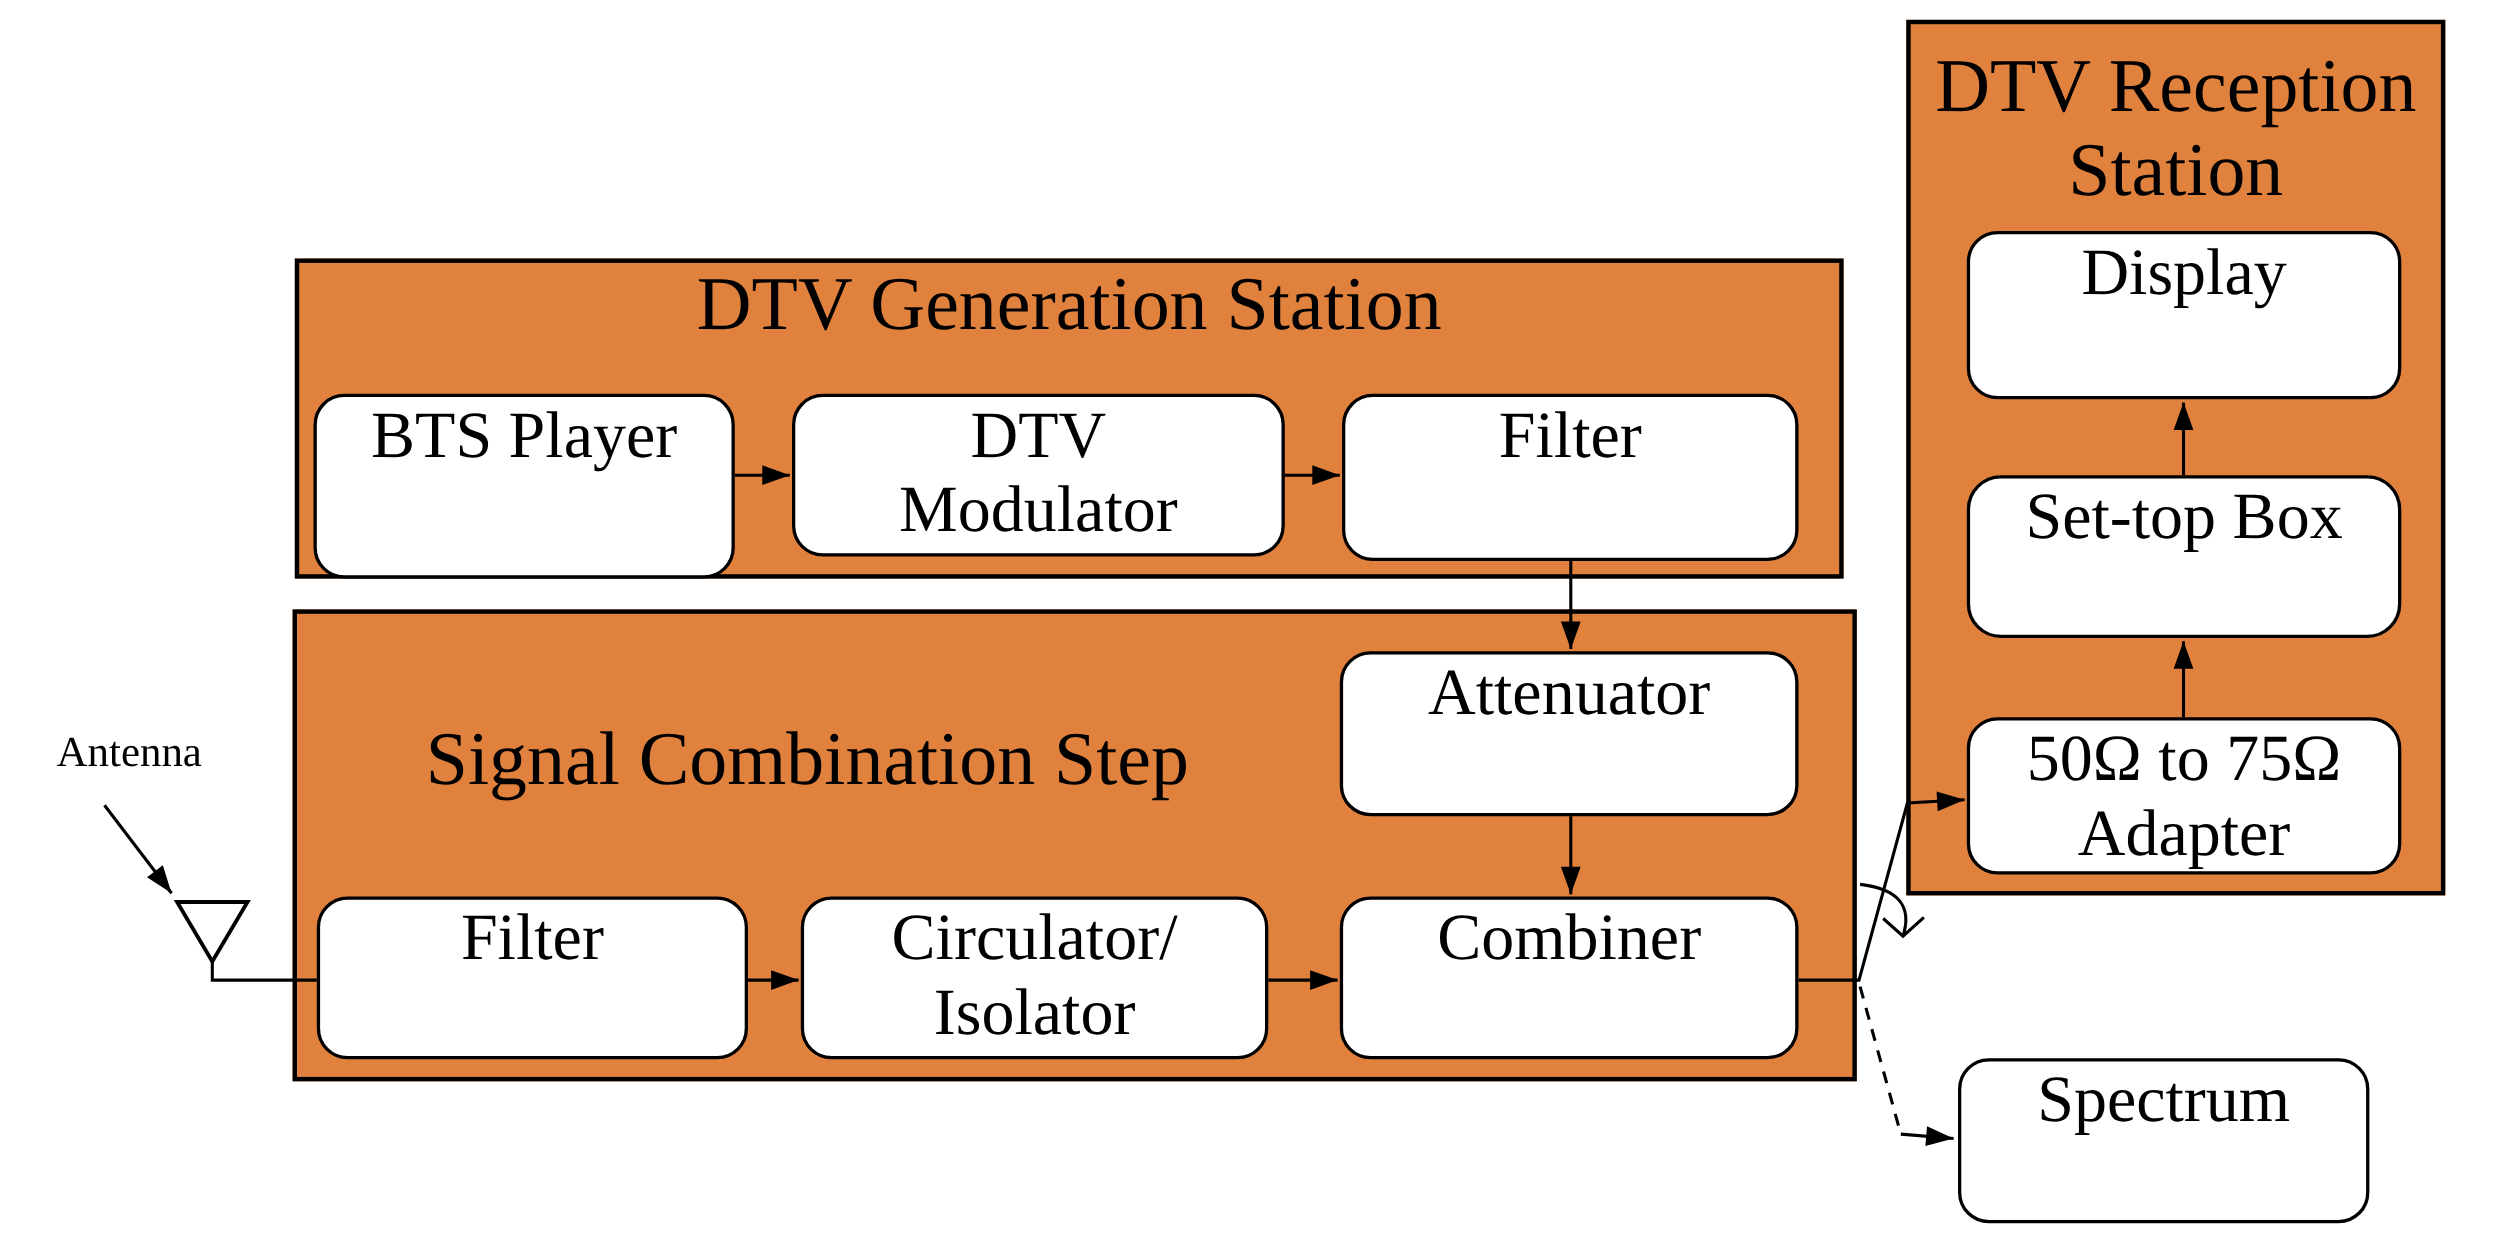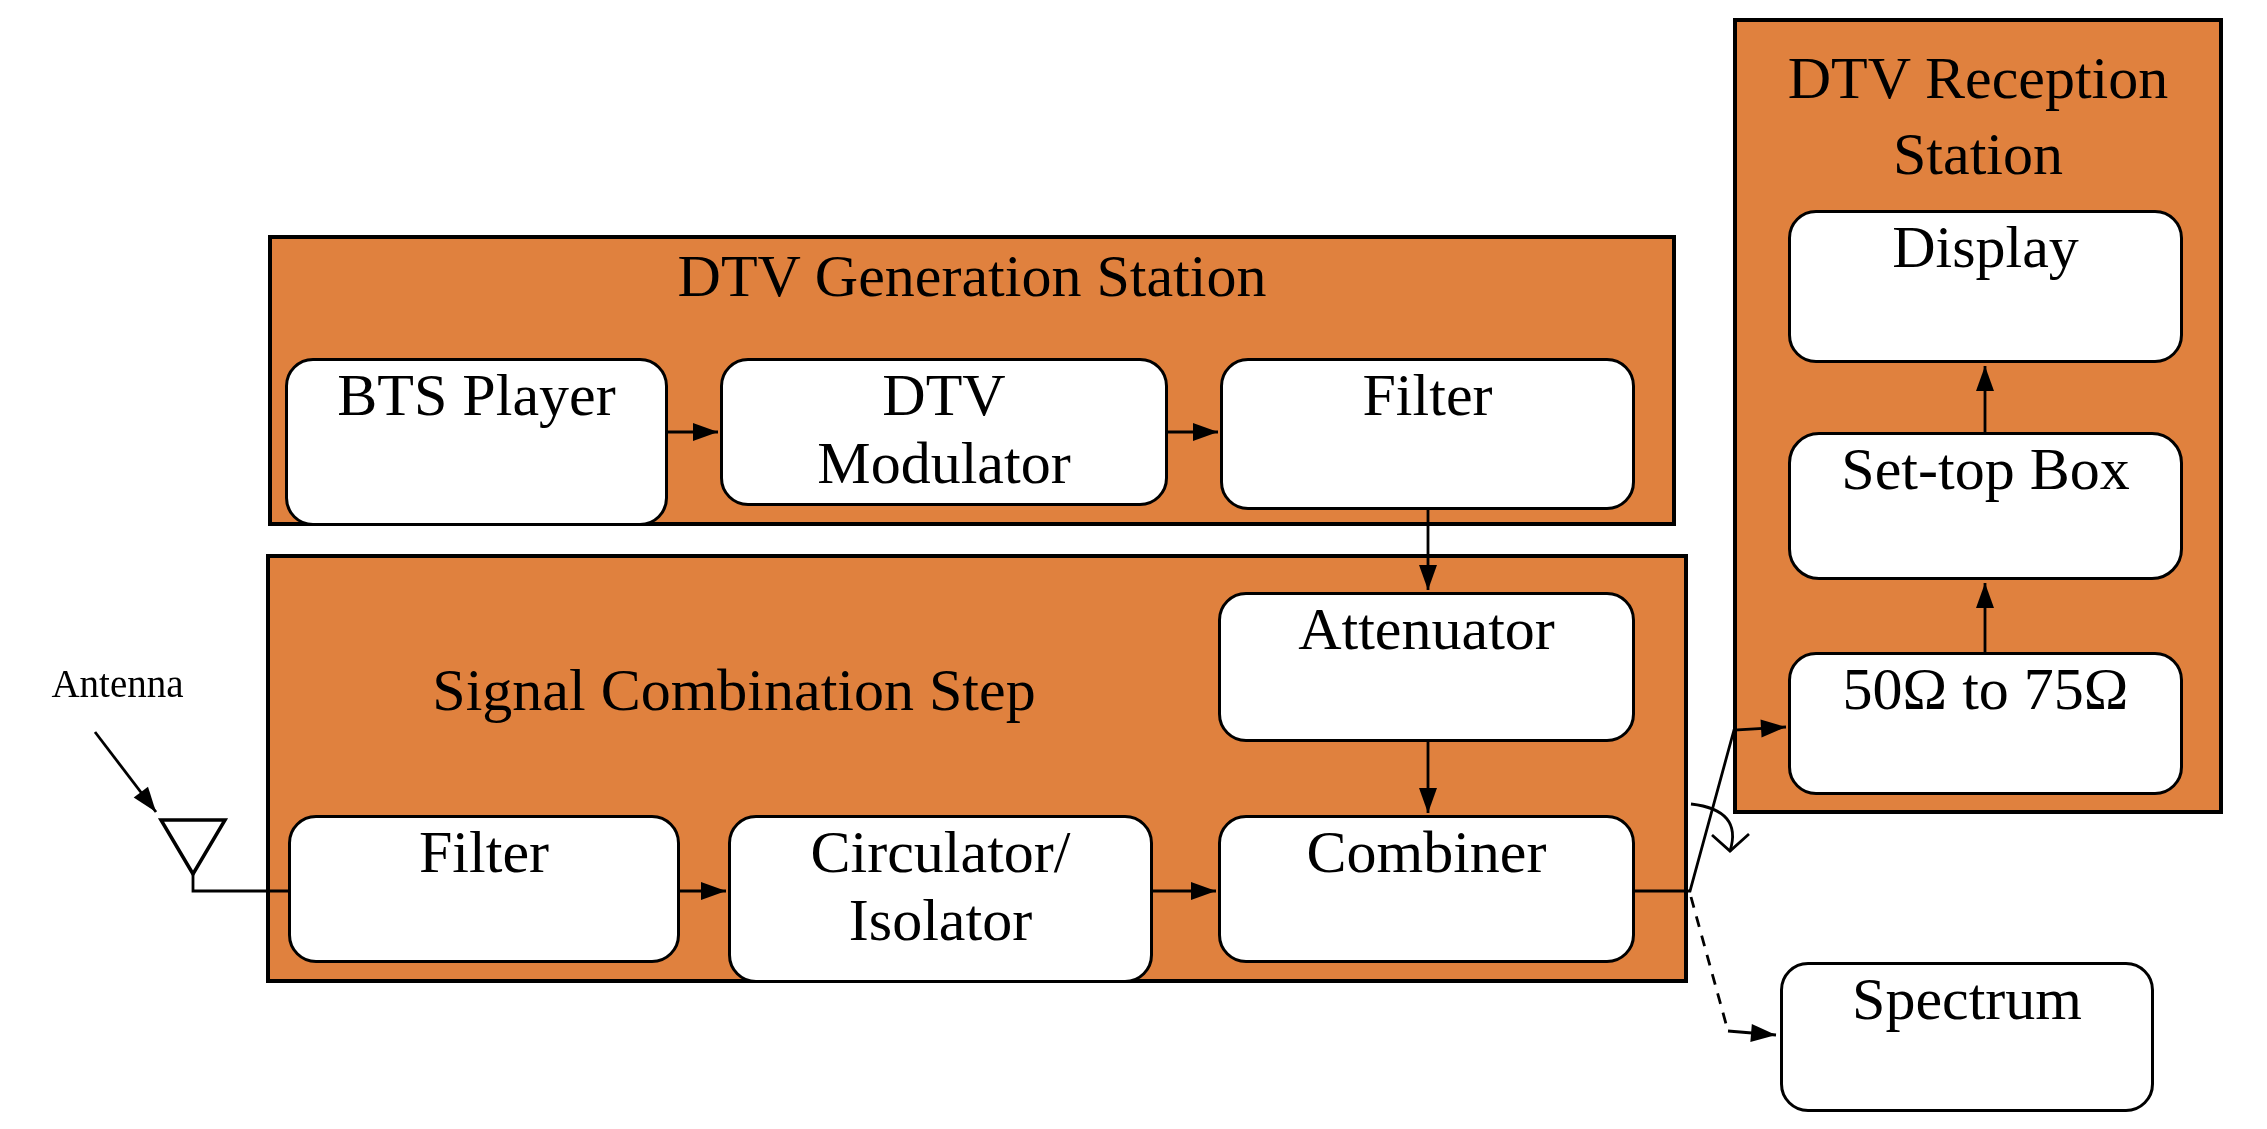--- a/index.html
+++ b/index.html
@@ -8,38 +8,38 @@
     font-family:"Liberation Serif","DejaVu Serif",serif;color:var(--text,#000);
   }
   .station{
     position:absolute;background:var(--station-fill,#E0813E);
     border:4px solid var(--station-border,#000);box-sizing:border-box;
   }
   #st-gen{left:268px;top:235px;width:1408px;height:291px;}
   #st-sig{left:266px;top:554px;width:1422px;height:429px;}
   #st-rec{left:1733px;top:18px;width:490px;height:796px;}
   .station-title{
-    position:absolute;font-size:60px;line-height:74px;text-align:center;white-space:nowrap;
+    position:absolute;font-size:69px;line-height:74px;text-align:center;white-space:nowrap;
   }
   .gen-title{left:0;right:0;top:0;}
   .sig-title{left:24px;top:95px;width:880px;}
   .rec-title{left:0;right:0;top:18px;white-space:normal;line-height:76px;}
   .rec-title span{display:block;}
   .node{
     position:absolute;background:var(--node-fill,#fff);
     border:3.5px solid var(--node-border,#000);border-radius:28px;box-sizing:border-box;
     display:flex;flex-direction:column;align-items:center;justify-content:flex-start;
     font-size:60px;line-height:68px;text-align:center;
   }
   #n-bts {left:285px; top:358px; width:383px; height:168px;}
   #n-mod {left:720px; top:358px; width:448px; height:148px;}
   #n-ftop{left:1220px;top:358px; width:415px; height:152px;}
   #n-att {left:1218px;top:592px; width:417px; height:150px;}
   #n-fbot{left:288px; top:815px; width:392px; height:148px;}
-  #n-circ{left:728px; top:815px; width:425px; height:168px;}
+  #n-circ{left:728px; top:815px; width:425px; height:148px;}
   #n-comb{left:1218px;top:815px; width:417px; height:148px;}
   #n-disp{left:1788px;top:210px; width:395px; height:153px;}
   #n-stb {left:1788px;top:432px; width:395px; height:148px;border-radius:31px;}
   #n-adp {left:1788px;top:652px; width:395px; height:143px;}
   #n-spec{left:1780px;top:962px; width:374px; height:150px;}
   .antenna-label{
     position:absolute;left:10px;top:650px;width:215px;text-align:center;
     font-size:39px;line-height:68px;
   }
   svg.overlay{position:absolute;left:0;top:0;width:2267px;height:1129px;pointer-events:none;}
@@ -93,20 +93,21 @@
   </div>
 
   <div class="node" id="n-disp">
     <span>Display</span>
   </div>
   <div class="node" id="n-stb">
     <span>Set-top Box</span>
   </div>
   <div class="node" id="n-adp">
     <span>50Ω to 75Ω</span>
+    <span>Adapter</span>
   </div>
 
   <div class="node" id="n-spec">
     <span>Spectrum</span>
   </div>
 
   <div class="antenna-label">Antenna</div>
 
   <svg class="overlay" viewBox="0 0 2267 1129">
     <defs>

